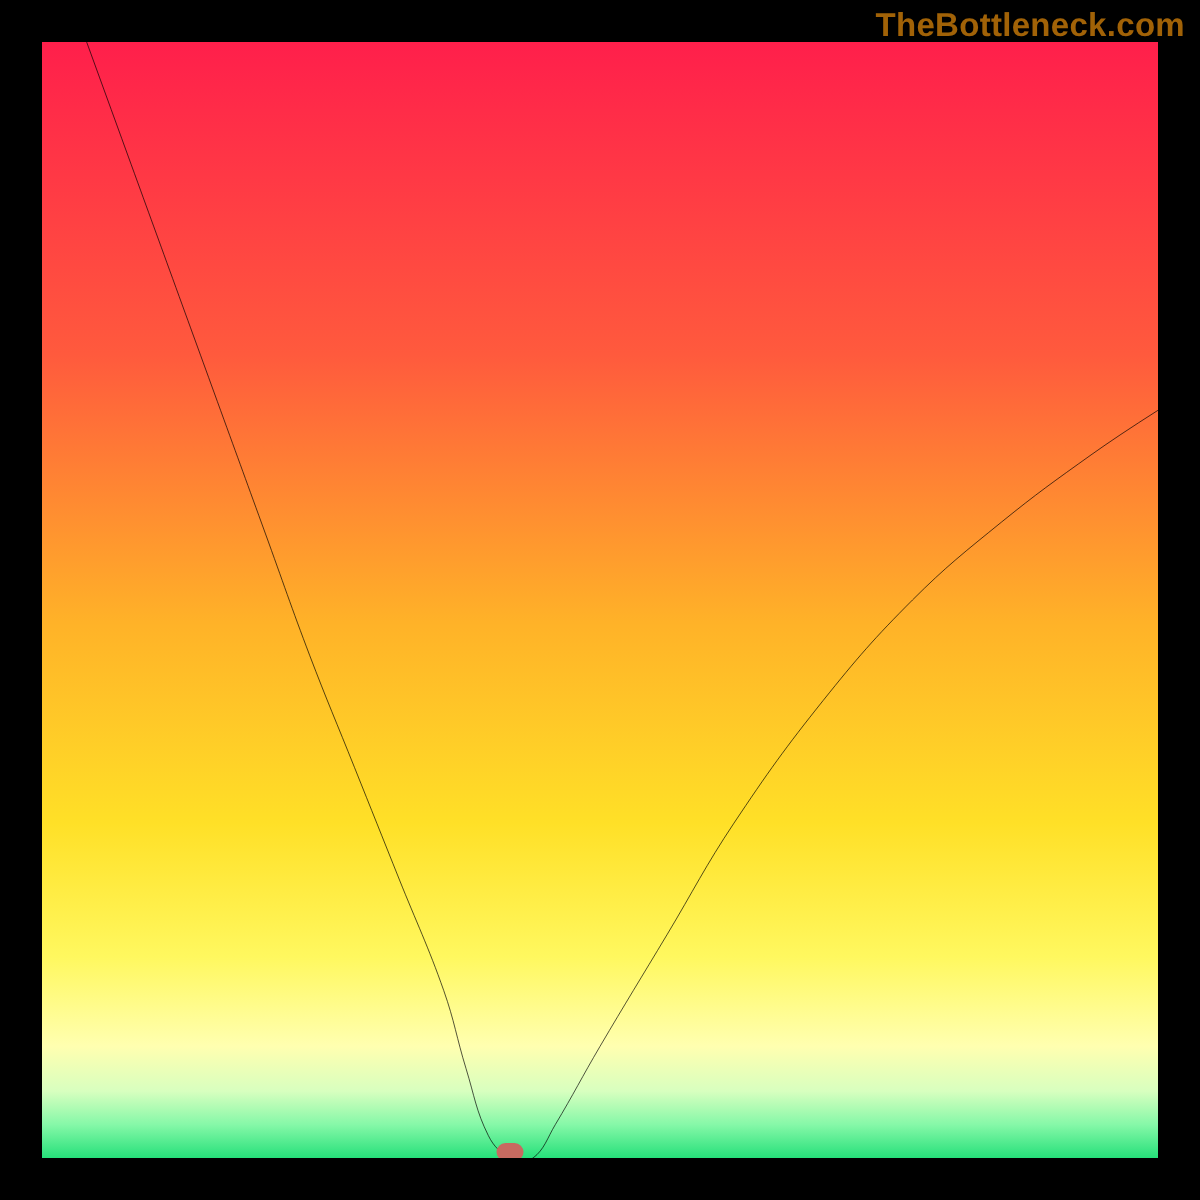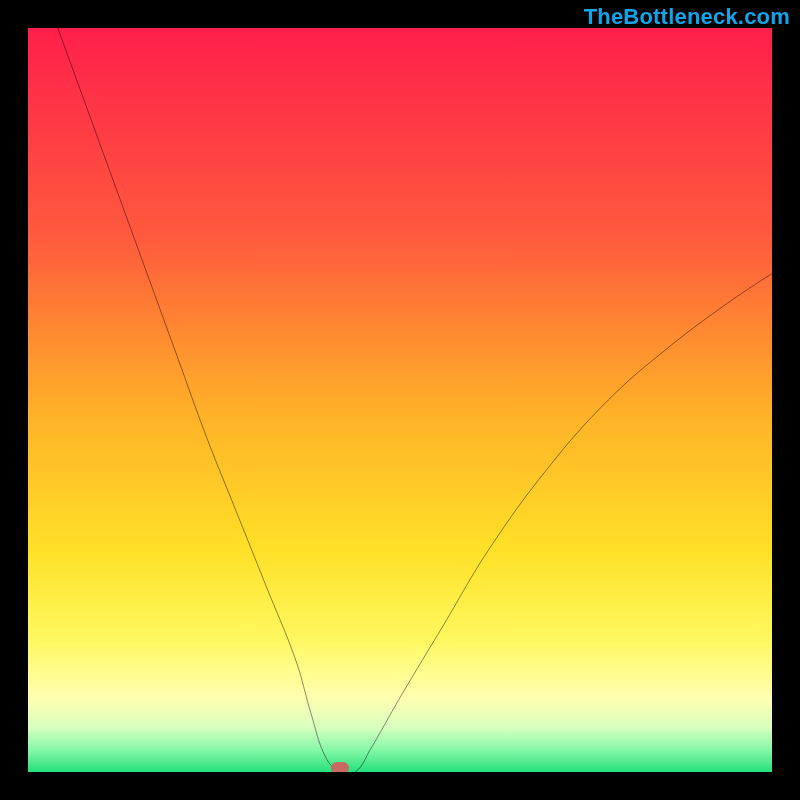--- a/index.html
+++ b/index.html
@@ -33,21 +33,21 @@
     width: 100%;
     height: 100%;
   }
   .watermark {
     position: absolute;
     top: 4px;
     right: 10px;
     font-family: Arial, Helvetica, sans-serif;
     font-size: 22px;
     font-weight: bold;
-    color: #0ea5e9;
+    color: #a16207;
     letter-spacing: 0.2px;
   }
   .marker {
     position: absolute;
     width: 18px;
     height: 12px;
     border-radius: 6px;
     background: #c76a60;
     transform: translate(-50%, -50%);
   }

